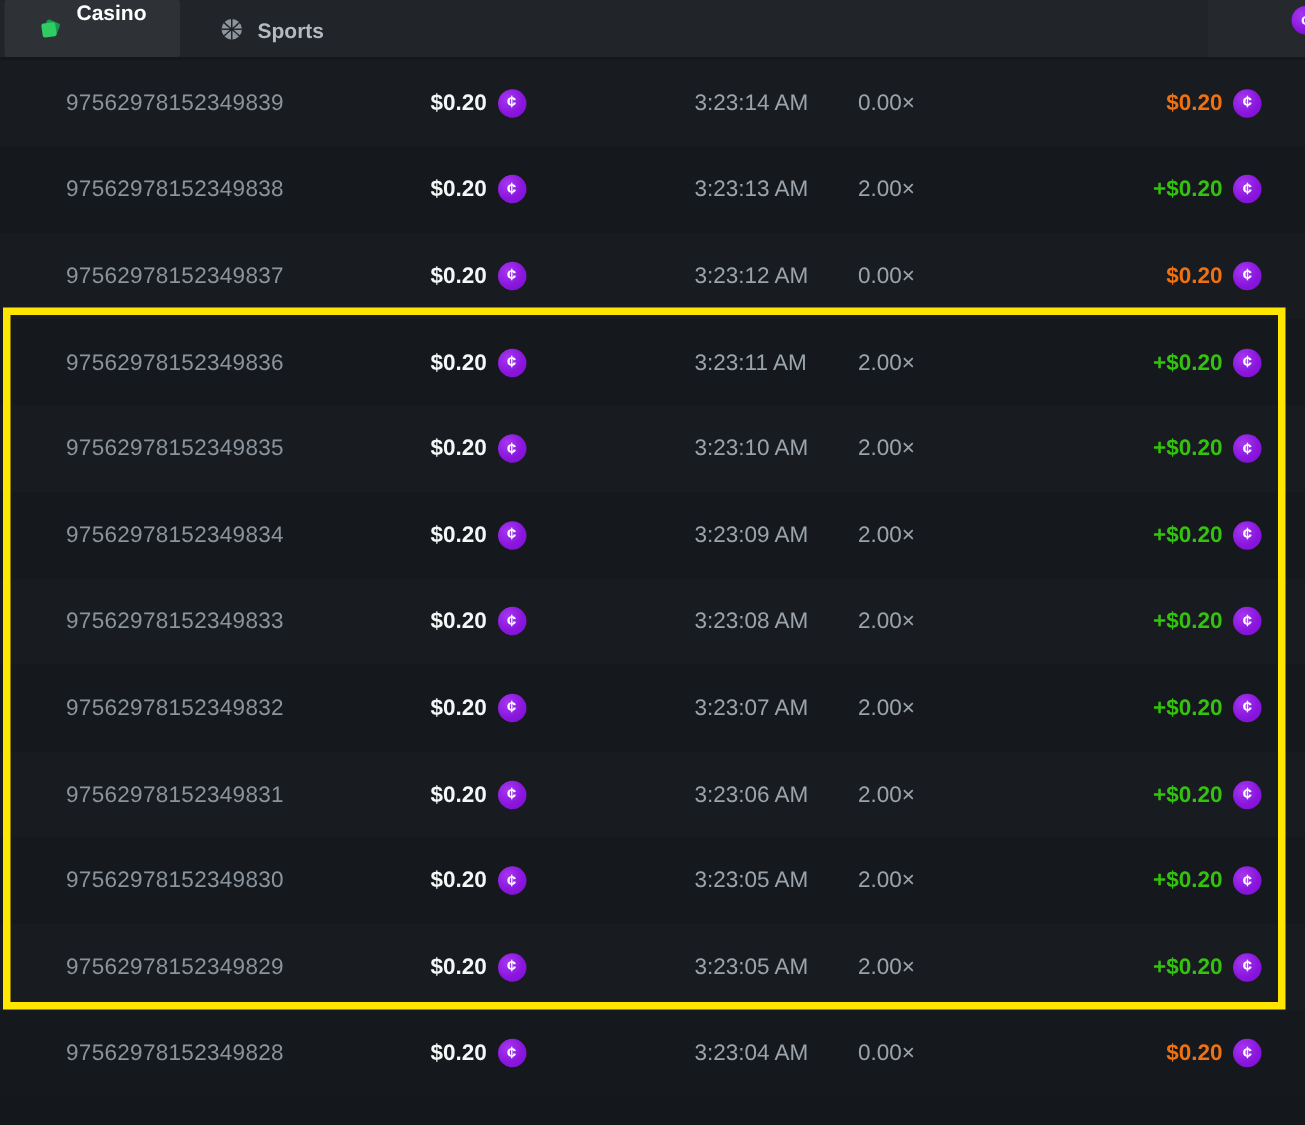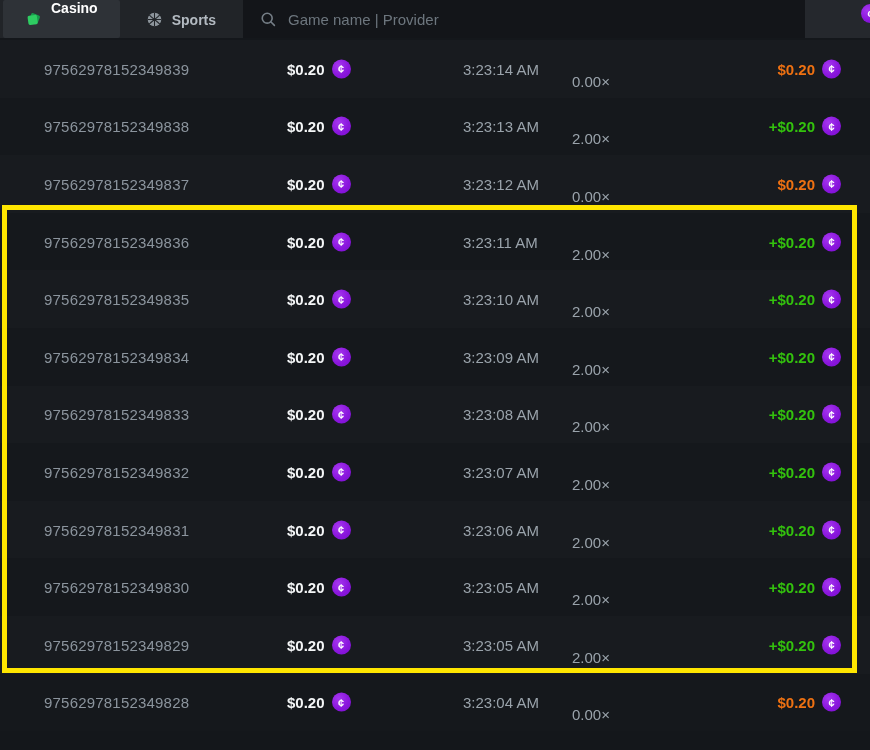--- a/index.html
+++ b/index.html
@@ -56,21 +56,21 @@
   .row{
     position:relative; height:57.6px; width:870px;
   }
   .row:nth-child(odd){ background:#181b1f; }
   .row:nth-child(even){ background:#15181c; }
   .cell{ position:absolute; top:50%; transform:translateY(-50%); white-space:nowrap;}
   .c-id{ left:44px; color:#8b949d; font-size:15px; letter-spacing:.2px;}
   .c-amount{ left:287px; display:flex; align-items:center; gap:7px;}
   .c-amount .val{ color:#f4f6f7; font-weight:700; font-size:15px;}
   .c-time{ left:463px; color:#9aa3ab; font-size:15px;}
-  .c-mult{ left:572px; color:#9aa3ab; font-size:15px;margin-top:12px;}
+  .c-mult{ left:572px; color:#9aa3ab; font-size:15px;}
   .c-payout{ right:29px; display:flex; align-items:center; gap:7px;}
   .c-payout .val{ font-weight:700; font-size:15px;}
   .c-payout .val.win{ color:var(--win); }
   .c-payout .val.loss{ color:var(--loss); }
 
   
   .highlight-box{
     position:absolute; left:2px; top:205px; width:855px; height:468px;
     border:5px solid var(--highlight);
     z-index:6; pointer-events:none;
@@ -94,29 +94,20 @@
   <div class="tab inactive">
     <span class="icon">
       <svg width="17" height="17" viewBox="0 0 20 20">
         <circle cx="10" cy="10" r="8" fill="#8d959c"></circle>
         <path d="M2 10 H18 M10 2 V18 M3.8 4.5 C7 8,13 12,16.2 15.5 M16.2 4.5 C13 8,7 12,3.8 15.5" stroke="#212428" stroke-width="1.2" fill="none"></path>
       </svg>
     </span>
     <span>Sports</span>
   </div>
 
-  <div class="searchbox">
-    <span class="icon">
-      <svg width="16" height="16" viewBox="0 0 20 20" fill="none" stroke="#757e86" stroke-width="2" stroke-linecap="round">
-        <circle cx="9" cy="9" r="6.2"></circle>
-        <line x1="13.8" y1="13.8" x2="18" y2="18"></line>
-      </svg>
-    </span>
-    <input type="text" placeholder="Game name | Provider" style="">
-  </div>
 
   <div class="nav-right">
     <span class="coin balance-coin">¢</span>
   </div>
 </div>
 
 <div class="table">
   <div class="row">
     <span class="cell c-id">97562978152349839</span>
     <span class="cell c-amount">

